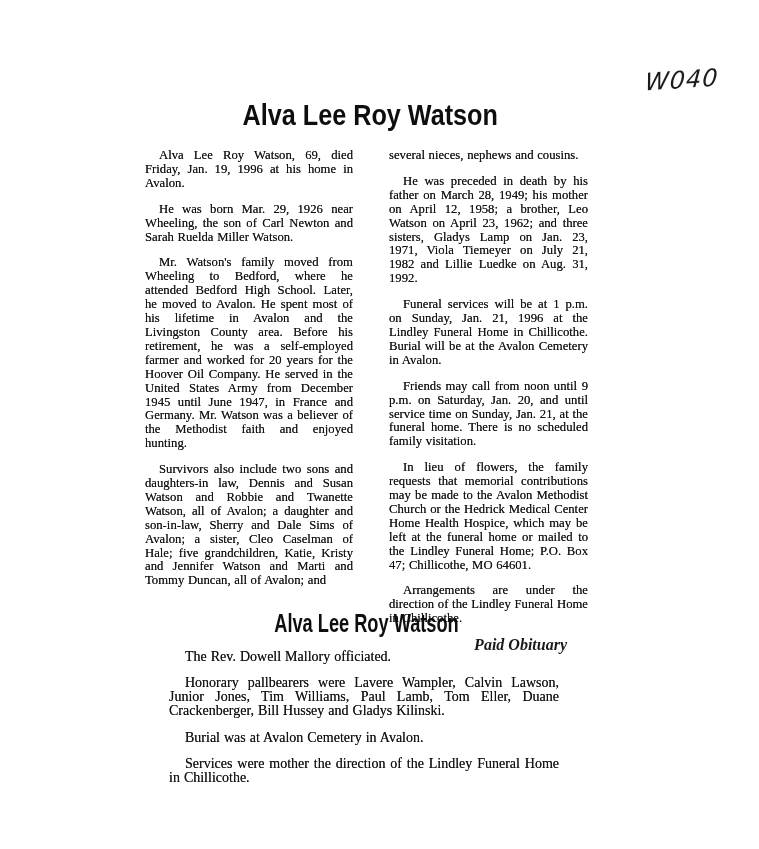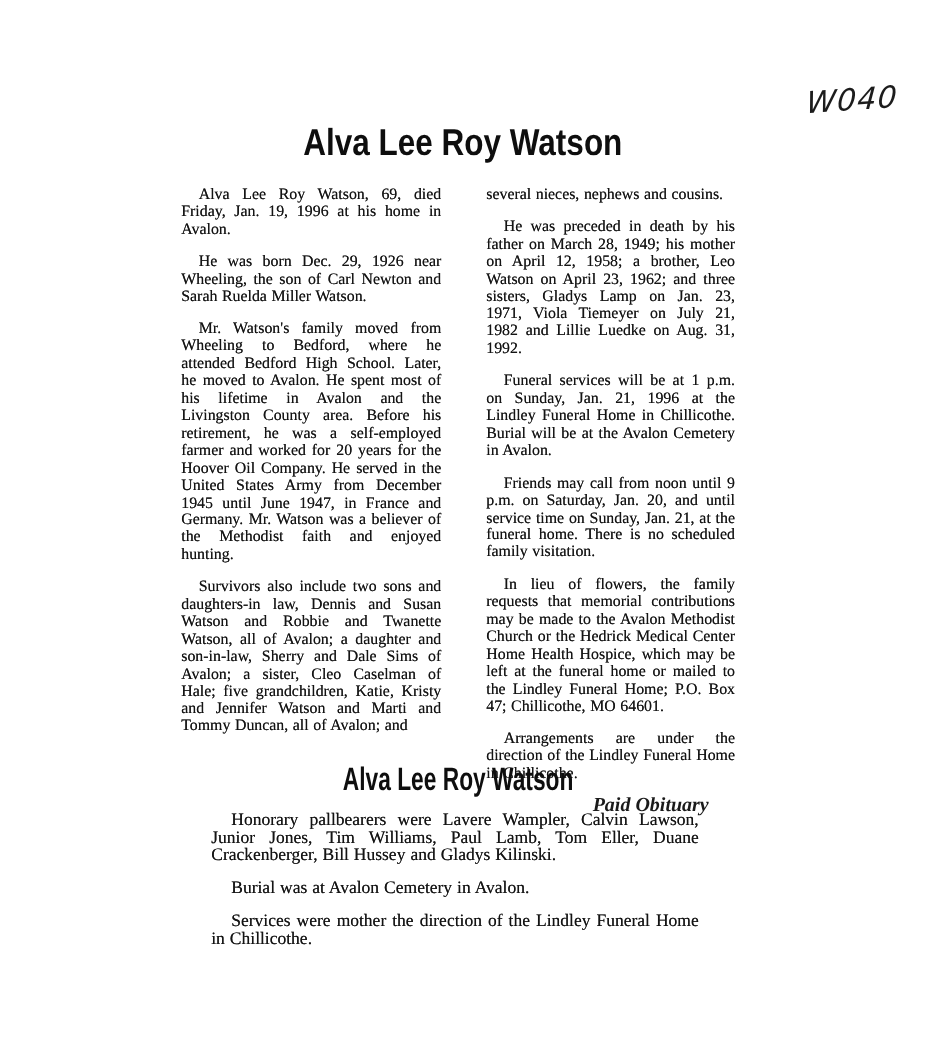--- a/index.html
+++ b/index.html
@@ -105,37 +105,38 @@
 <div class="page">
 
   <div class="annotation">W040</div>
 
   <section class="obit1">
     <h1 class="obit-title title1">Alva Lee Roy Watson</h1>
 
     <div class="cols">
       <div class="col col-left">
         <p>Alva Lee Roy Watson, 69, died Friday, Jan. 19, 1996 at his home in Avalon.</p>
-        <p>He was born Dec. 29, 1926 near Wheeling, the son of Carl Newton and Sarah Ruelda Miller Watson.</p>
+        <p>He was born Mar. 29, 1926 near Wheeling, the son of Carl Newton and Sarah Ruelda Miller Watson.</p>
         <p>Mr. Watson's family moved from Wheeling to Bedford, where he attended Bedford High School. Later, he moved to Avalon. He spent most of his lifetime in Avalon and the Livingston County area. Before his retirement, he was a self-employed farmer and worked for 20 years for the Hoover Oil Company. He served in the United States Army from December 1945 until June 1947, in France and Germany. Mr. Watson was a believer of the Methodist faith and enjoyed hunting.</p>
         <p>Survivors also include two sons and daughters-in law, Dennis and Susan Watson and Robbie and Twanette Watson, all of Avalon; a daughter and son-in-law, Sherry and Dale Sims of Avalon; a sister, Cleo Caselman of Hale; five grandchildren, Katie, Kristy and Jennifer Watson and Marti and Tommy Duncan, all of Avalon; and</p>
       </div>
 
       <div class="col col-right">
         <p class="no-indent">several nieces, nephews and cousins.</p>
         <p>He was preceded in death by his father on March 28, 1949; his mother on April 12, 1958; a brother, Leo Watson on April 23, 1962; and three sisters, Gladys Lamp on Jan. 23, 1971, Viola Tiemeyer on July 21, 1982 and Lillie Luedke on Aug. 31, 1992.</p>
         <p>Funeral services will be at 1 p.m. on Sunday, Jan. 21, 1996 at the Lindley Funeral Home in Chillicothe. Burial will be at the Avalon Cemetery in Avalon.</p>
         <p>Friends may call from noon until 9 p.m. on Saturday, Jan. 20, and until service time on Sunday, Jan. 21, at the funeral home. There is no scheduled family visitation.</p>
         <p>In lieu of flowers, the family requests that memorial contributions may be made to the Avalon Methodist Church or the Hedrick Medical Center Home Health Hospice, which may be left at the funeral home or mailed to the Lindley Funeral Home; P.O. Box 47; Chillicothe, MO 64601.</p>
         <p>Arrangements are under the direction of the Lindley Funeral Home in Chillicothe.</p>
         <div class="paid">Paid Obituary</div>
       </div>
     </div>
   </section>
 
   <section class="obit2">
     <h2 class="obit-title title2">Alva Lee Roy Watson</h2>
+    <p>The Rev. Dowell Mallory officiated.</p>
     <p>Honorary pallbearers were Lavere Wampler, Calvin Lawson, Junior Jones, Tim Williams, Paul Lamb, Tom Eller, Duane Crackenberger, Bill Hussey and Gladys Kilinski.</p>
     <p>Burial was at Avalon Cemetery in Avalon.</p>
     <p>Services were mother the direction of the Lindley Funeral Home in Chillicothe.</p>
   </section>
 
 </div>
 
 </body></html>

